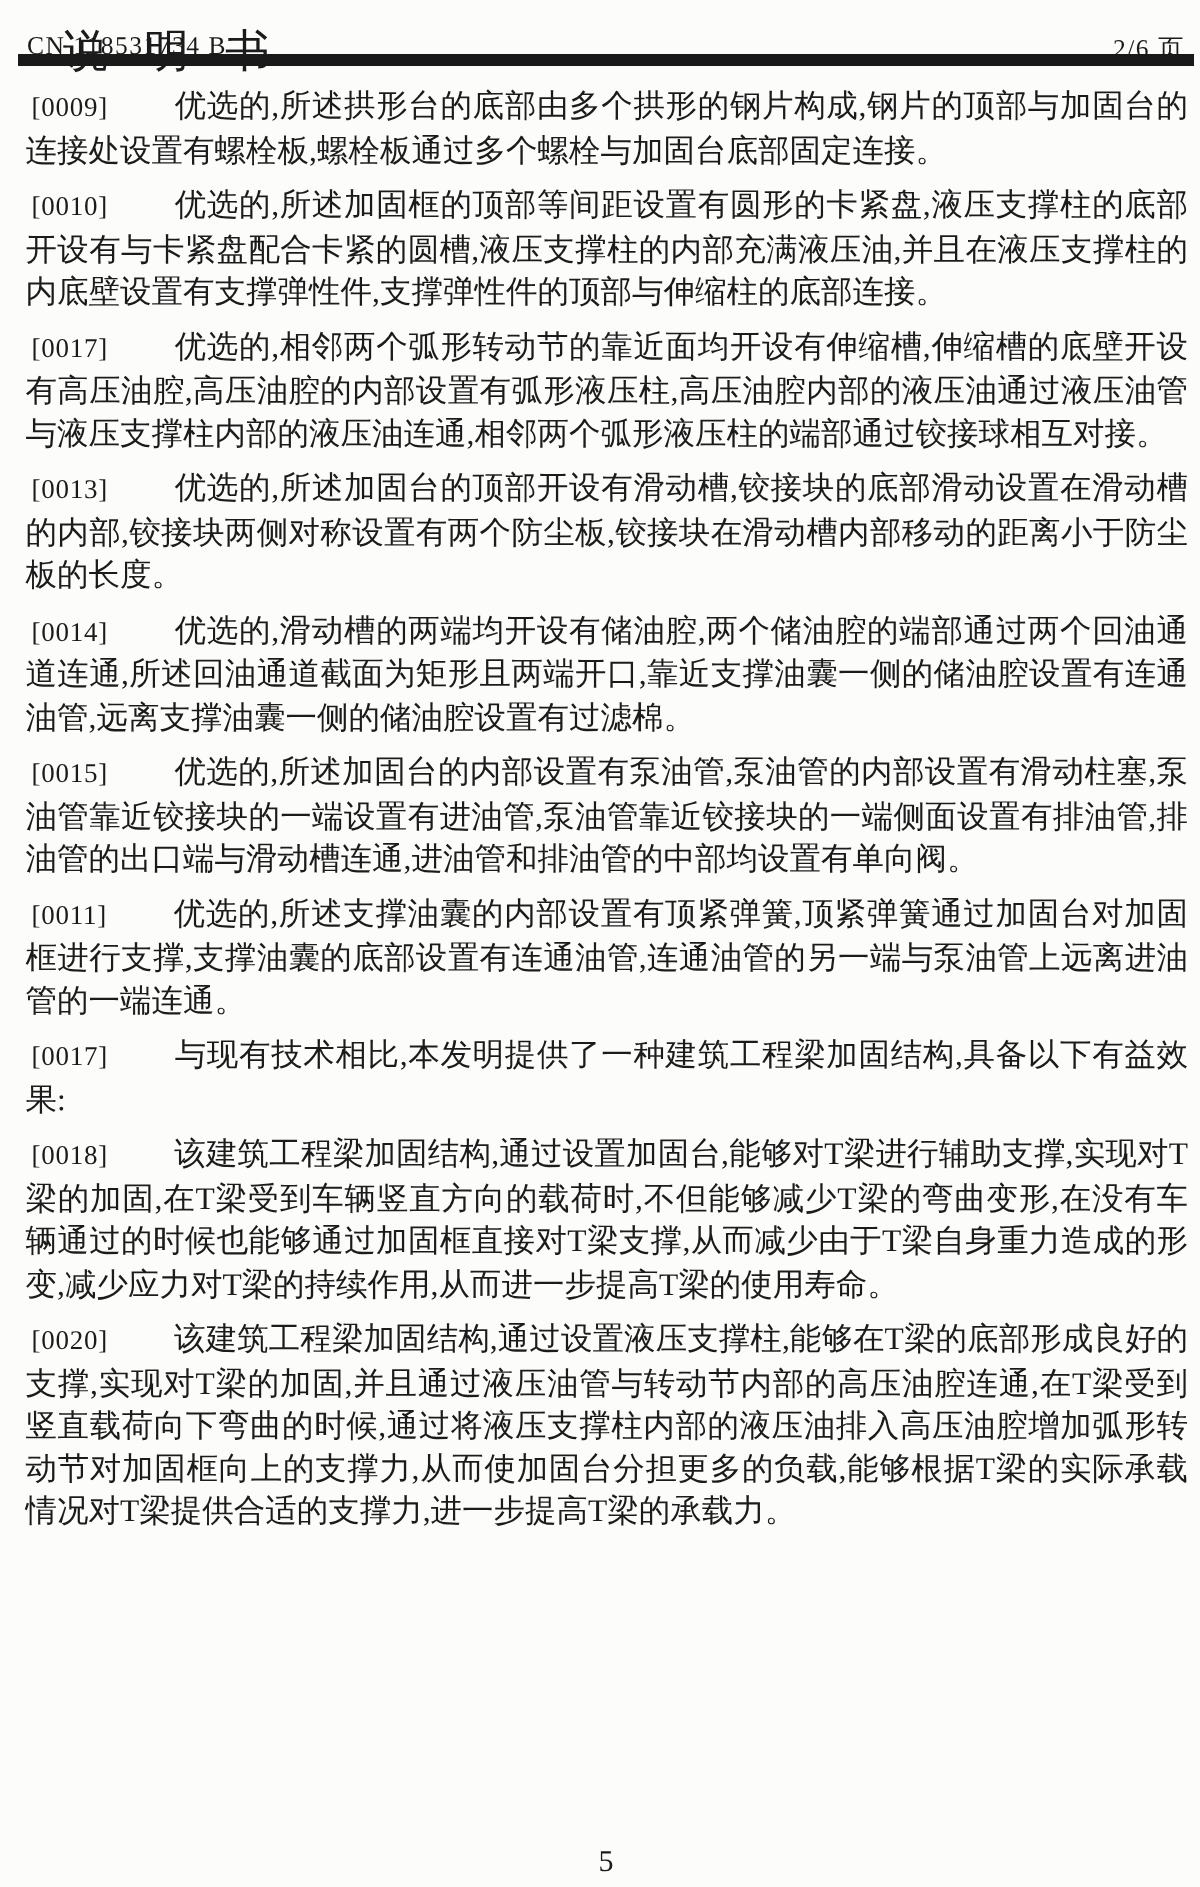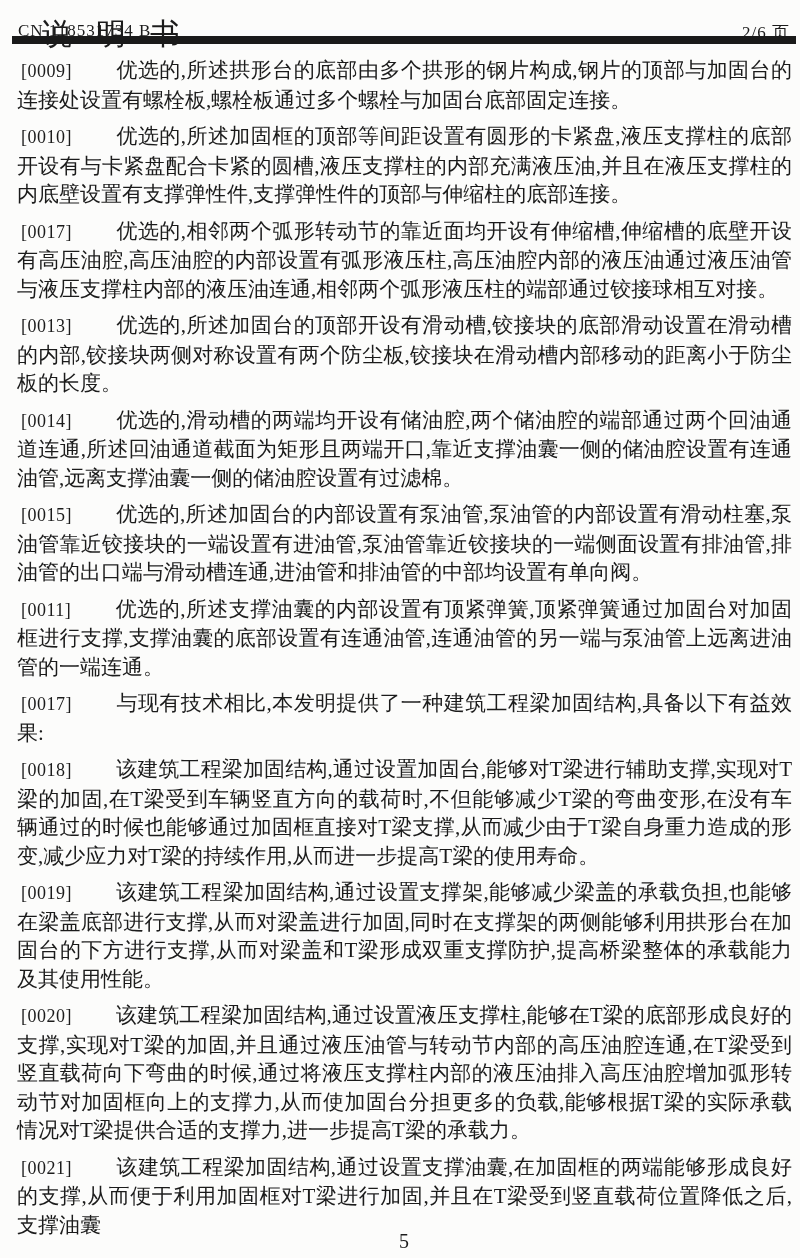--- a/index.html
+++ b/index.html
@@ -106,22 +106,20 @@
   <div class="content">
     <p class="para"><span class="pnum">[0009]</span><span>优选的,所述拱形台的底部由多个拱形的钢片构成,钢片的顶部与加固台的连接处设置有螺栓板,螺栓板通过多个螺栓与加固台底部固定连接。</span></p>
     <p class="para"><span class="pnum">[0010]</span><span>优选的,所述加固框的顶部等间距设置有圆形的卡紧盘,液压支撑柱的底部开设有与卡紧盘配合卡紧的圆槽,液压支撑柱的内部充满液压油,并且在液压支撑柱的内底壁设置有支撑弹性件,支撑弹性件的顶部与伸缩柱的底部连接。</span></p>
     <p class="para"><span class="pnum">[0017]</span><span>优选的,相邻两个弧形转动节的靠近面均开设有伸缩槽,伸缩槽的底壁开设有高压油腔,高压油腔的内部设置有弧形液压柱,高压油腔内部的液压油通过液压油管与液压支撑柱内部的液压油连通,相邻两个弧形液压柱的端部通过铰接球相互对接。</span></p>
     <p class="para"><span class="pnum">[0013]</span><span>优选的,所述加固台的顶部开设有滑动槽,铰接块的底部滑动设置在滑动槽的内部,铰接块两侧对称设置有两个防尘板,铰接块在滑动槽内部移动的距离小于防尘板的长度。</span></p>
     <p class="para"><span class="pnum">[0014]</span><span>优选的,滑动槽的两端均开设有储油腔,两个储油腔的端部通过两个回油通道连通,所述回油通道截面为矩形且两端开口,靠近支撑油囊一侧的储油腔设置有连通油管,远离支撑油囊一侧的储油腔设置有过滤棉。</span></p>
     <p class="para"><span class="pnum">[0015]</span><span>优选的,所述加固台的内部设置有泵油管,泵油管的内部设置有滑动柱塞,泵油管靠近铰接块的一端设置有进油管,泵油管靠近铰接块的一端侧面设置有排油管,排油管的出口端与滑动槽连通,进油管和排油管的中部均设置有单向阀。</span></p>
     <p class="para"><span class="pnum">[0011]</span><span>优选的,所述支撑油囊的内部设置有顶紧弹簧,顶紧弹簧通过加固台对加固框进行支撑,支撑油囊的底部设置有连通油管,连通油管的另一端与泵油管上远离进油管的一端连通。</span></p>
     <p class="para"><span class="pnum">[0017]</span><span>与现有技术相比,本发明提供了一种建筑工程梁加固结构,具备以下有益效果:</span></p>
     <p class="para"><span class="pnum">[0018]</span><span>该建筑工程梁加固结构,通过设置加固台,能够对T梁进行辅助支撑,实现对T梁的加固,在T梁受到车辆竖直方向的载荷时,不但能够减少T梁的弯曲变形,在没有车辆通过的时候也能够通过加固框直接对T梁支撑,从而减少由于T梁自身重力造成的形变,减少应力对T梁的持续作用,从而进一步提高T梁的使用寿命。</span></p>
-    <p class="para"><span class="pnum">[0019]</span><span>该建筑工程梁加固结构,通过设置支撑架,能够减少梁盖的承载负担,也能够在梁盖底部进行支撑,从而对梁盖进行加固,同时在支撑架的两侧能够利用拱形台在加固台的下方进行支撑,从而对梁盖和T梁形成双重支撑防护,提高桥梁整体的承载能力及其使用性能。</span></p>
     <p class="para"><span class="pnum">[0020]</span><span>该建筑工程梁加固结构,通过设置液压支撑柱,能够在T梁的底部形成良好的支撑,实现对T梁的加固,并且通过液压油管与转动节内部的高压油腔连通,在T梁受到竖直载荷向下弯曲的时候,通过将液压支撑柱内部的液压油排入高压油腔增加弧形转动节对加固框向上的支撑力,从而使加固台分担更多的负载,能够根据T梁的实际承载情况对T梁提供合适的支撑力,进一步提高T梁的承载力。</span></p>
-    <p class="para"><span class="pnum">[0021]</span><span>该建筑工程梁加固结构,通过设置支撑油囊,在加固框的两端能够形成良好的支撑,从而便于利用加固框对T梁进行加固,并且在T梁受到竖直载荷位置降低之后,支撑油囊</span></p>
   </div>
 
   <div class="footer">
     <span>5</span>
   </div>
 
 </div>
 
 </body></html>

